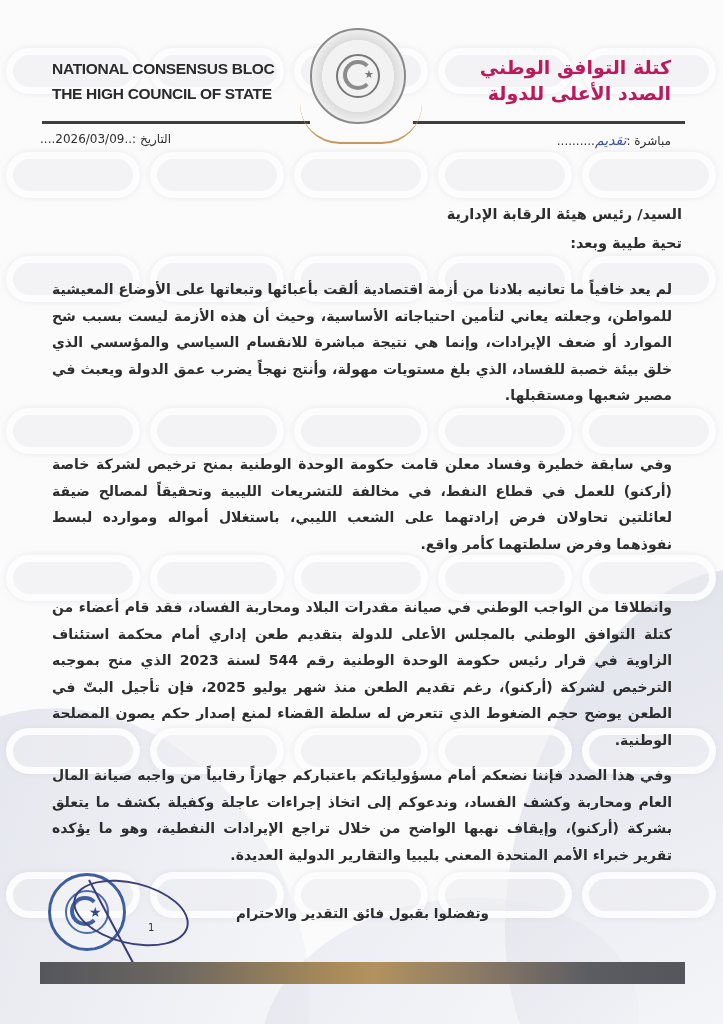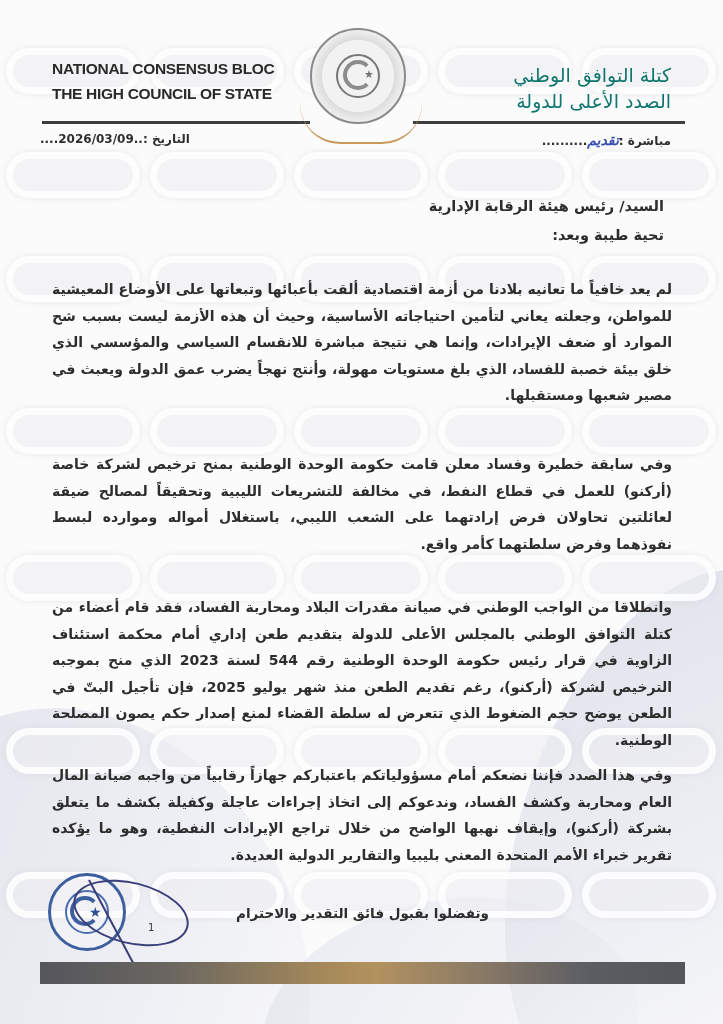--- a/index.html
+++ b/index.html
@@ -29,22 +29,22 @@
 
   
   .header { position: absolute; left: 0; top: 0; width: 723px; height: 160px; }
   .en-title {
     position: absolute; left: 52px; font-family: "Liberation Sans", sans-serif;
     font-weight: bold; font-size: 15.5px; color: #2a2a2a; letter-spacing: -0.3px;
   }
   .en-line1 { top: 60px; }
   .en-line2 { top: 85px; }
   .ar-title {
-    position: absolute; right: 52px; direction: rtl; font-weight: normal;
-    font-size: 19px; color: #0f766e; text-align: right; margin-top: 8px;
+    position: absolute; right: 52px; direction: rtl; font-weight: bold;
+    font-size: 19px; color: #be185d; text-align: right;
   }
   .ar-line1 { top: 56px; }
   .ar-line2 { top: 82px; }
   .seal {
     position: absolute; left: 310px; top: 28px; width: 96px; height: 96px;
     border-radius: 50%; border: 2px solid #8a8a8a;
     background: radial-gradient(circle, #f2f2f2 55%, #dcdcdc 56%, #eeeeee 70%);
   }
   .seal .inner-ring {
     position: absolute; left: 24px; top: 24px; width: 44px; height: 44px;
@@ -57,31 +57,31 @@
   .seal .star { position: absolute; left: 52px; top: 38px; font-size: 11px; color: #777; }
   .rule {
     position: absolute; top: 121px; height: 3px; background: #3e3e3e;
   }
   .rule-left { left: 42px; width: 268px; }
   .rule-right { left: 413px; width: 272px; }
   .rule-arc {
     position: absolute; left: 300px; top: 104px; width: 122px; height: 40px;
     border-bottom: 2px solid #c79a5b; border-radius: 0 0 60px 60px;
   }
-  .meta { position: absolute; top: 132px; font-size: 12px; font-weight: bold; color: #2f2f2f; }
+  .meta { position: absolute; top: 132px; font-size: 12px; font-weight: normal; color: #2f2f2f; }
   .meta-date { left: 40px; direction: rtl; }
   .meta-ref { right: 52px; direction: rtl; }
   .ref-sign { color: #3a4fb0; font-style: italic; font-size: 14px; }
 
   
   .content {
     position: absolute; left: 52px; width: 620px; direction: rtl; text-align: justify;
     font-weight: bold; font-size: 14px; line-height: 26.5px; color: #2d2d2d;
   }
-  .addressee { position: absolute; right: 59px; direction: rtl; font-weight: bold; font-size: 14.5px; line-height: 27px; color: #2d2d2d; }
+  .addressee { position: absolute; right: 41px; direction: rtl; font-weight: bold; font-size: 14.5px; line-height: 27px; color: #2d2d2d; margin-top: 8px; }
   .p1 { top: 276px; }
   .p2 { top: 451px; }
   .p3 { top: 594px; }
   .p4 { top: 762px; }
   .closing {
     position: absolute; left: 236px; top: 905px; direction: rtl;
     font-weight: bold; font-size: 13.5px; color: #2d2d2d;
   }
 
   

